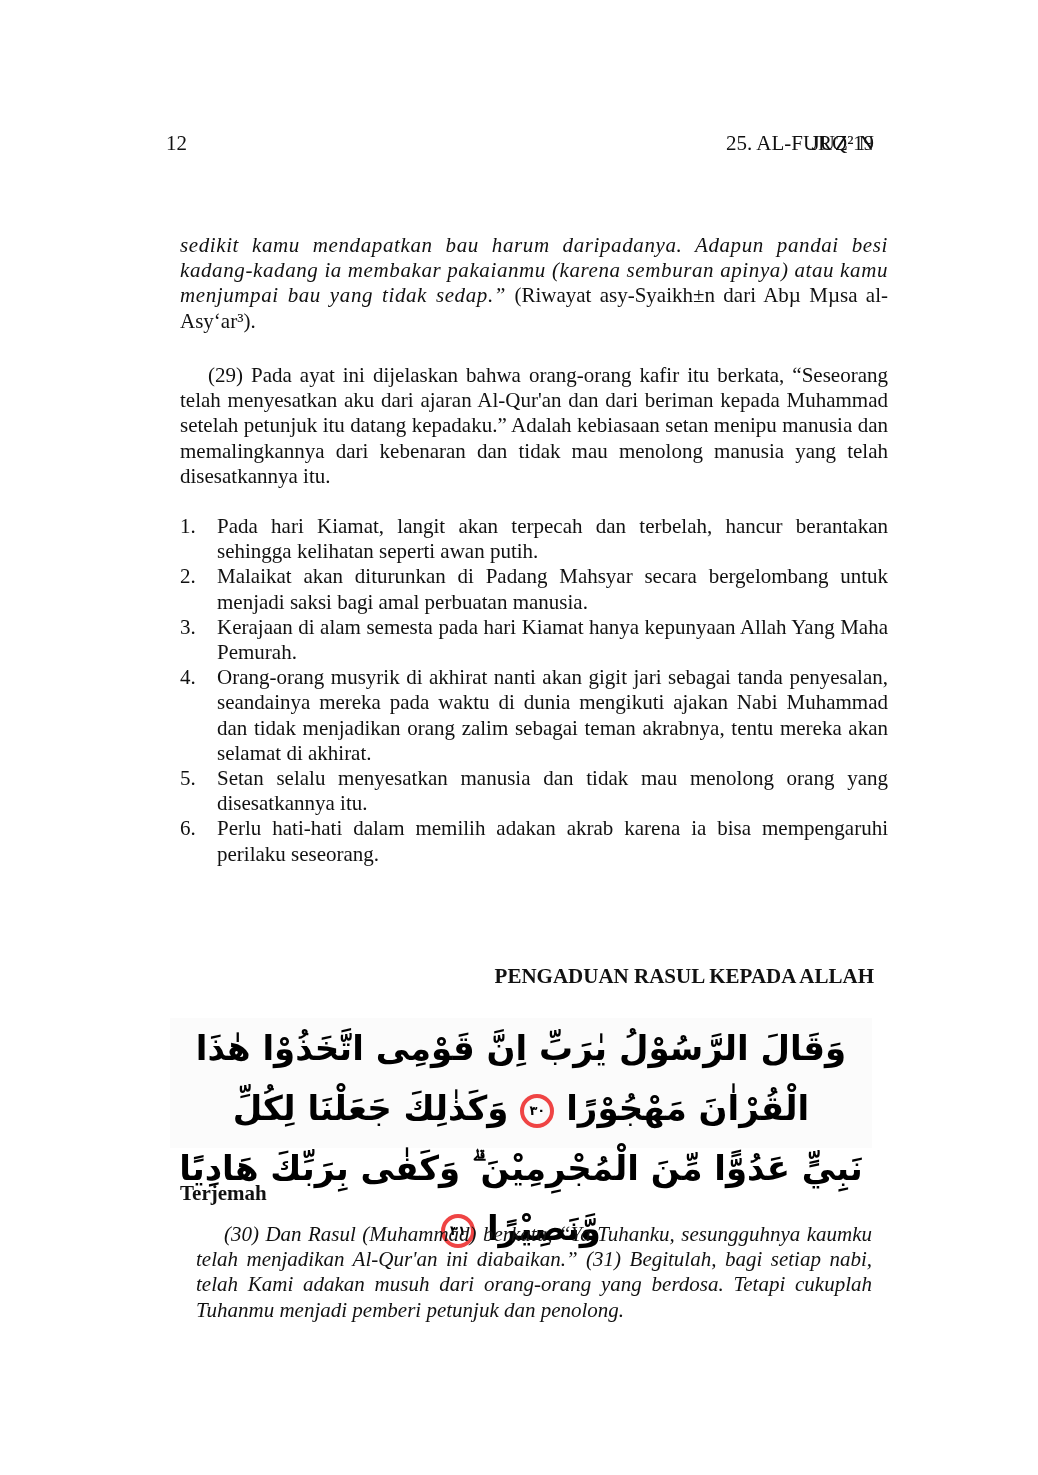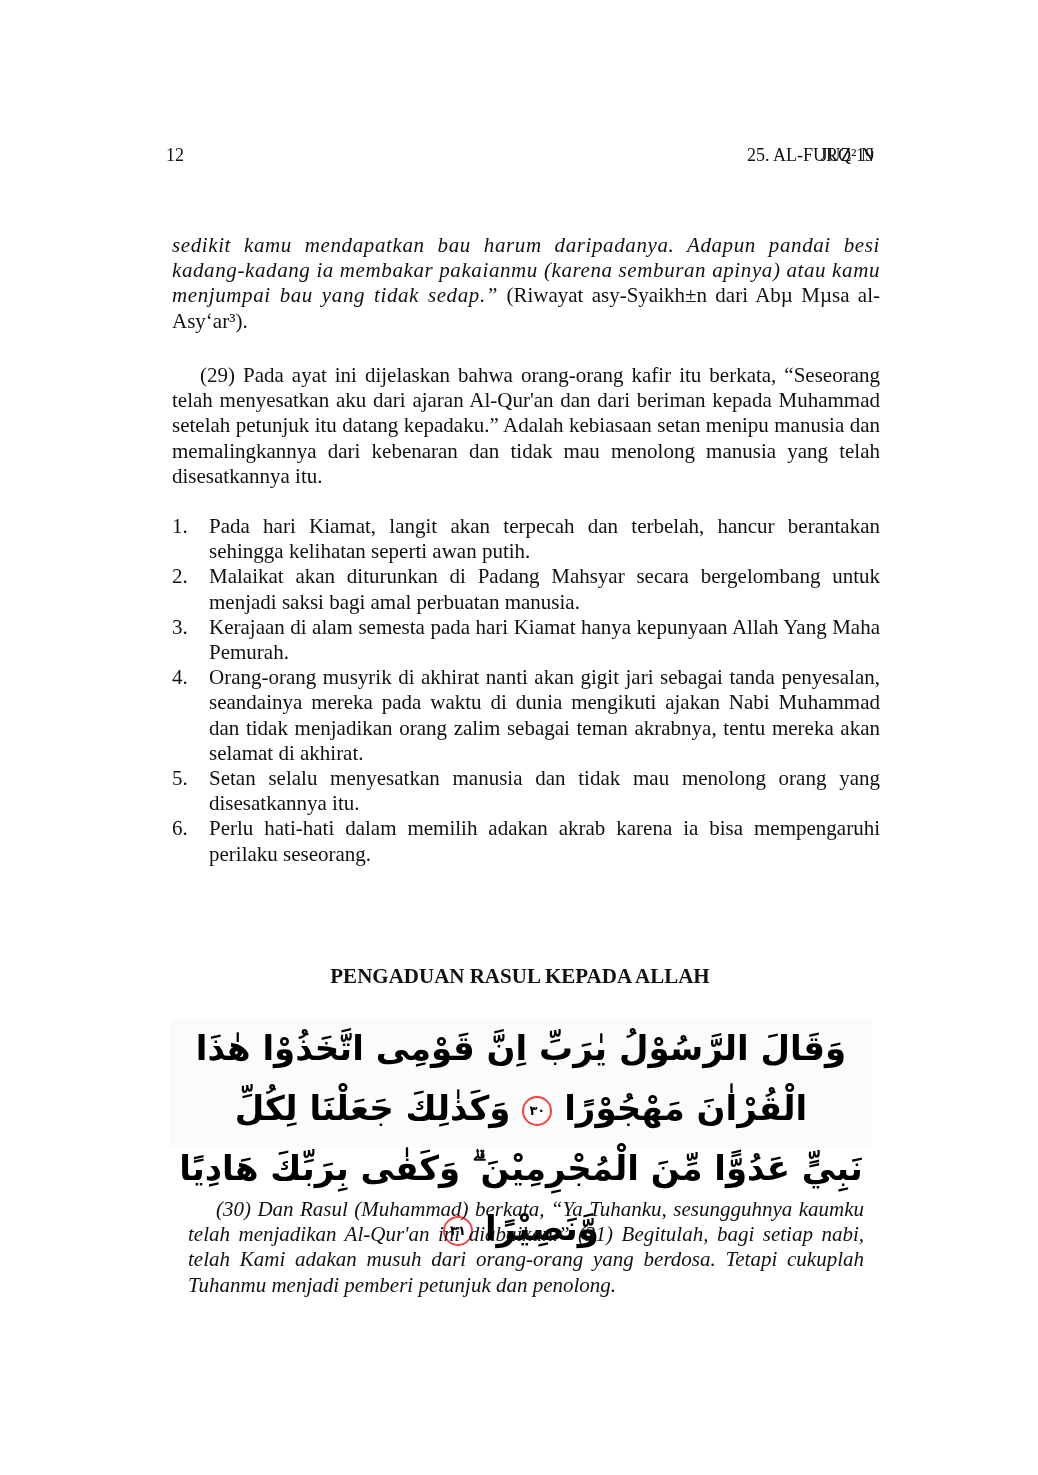--- a/index.html
+++ b/index.html
@@ -1,38 +1,38 @@
 <!DOCTYPE html>
 <html><head>
 <meta charset="utf-8">
 <style>
   html, body { margin: 0; padding: 0; background: #ffffff; }
   body { width: 1038px; height: 1475px; position: relative; overflow: hidden;
          font-family: "Liberation Serif", "DejaVu Serif", serif; color: #111; }
-  .header { position: absolute; top: 145px; left: 166px; width: 708px; height: 30px;
-            font-size: 18px; }
+  .header { position: absolute; top: 131px; left: 166px; width: 708px; height: 30px;
+            font-size: 21px; }
   .header .pn { position: absolute; left: 0; top: 0; }
   .header .title { position: absolute; left: 0; right: 0; text-align: right; top: 0; }
   .header .juz { position: absolute; right: 0; top: 0; }
-  .body { position: absolute; left: 172px; width: 708px; font-size: 21px; line-height: 25.2px;
+  .body { position: absolute; left: 180px; width: 708px; font-size: 21px; line-height: 25.2px;
           text-align: justify; }
   .p1 { top: 233px; }
   .p1 .it { font-style: italic; letter-spacing: 0.6px; }
   .p2 { top: 363px; text-indent: 28px; }
   .kes { top: 514px; }
   .kes h3 { margin: 0; font-size: 21px; font-weight: bold; line-height: 25px; }
   .kes ol { list-style: none; margin: 0; padding: 0; }
   .kes li { position: relative; padding-left: 37px; text-align: justify; }
   .kes li .num { position: absolute; left: 0; top: 0; }
-  .section-title { position: absolute; top: 964px; left: 166px; width: 708px; text-align: center;
+  .section-title { position: absolute; top: 964px; left: 166px; width: 708px; text-align: right;
                    font-weight: bold; font-size: 21px; }
   .arabic { position: absolute; top: 1018px; left: 170px; width: 702px; height: 130px;
             background: #fbfbfb; direction: rtl; text-align: center;
             font-family: "DejaVu Sans", sans-serif; font-weight: bold; font-size: 34px; line-height: 60px; color: #000; }
-  .arabic .ayah-mark { display: inline-block; width: 26px; height: 26px; border: 2px solid #ef4444; border-radius: 50%;
+  .arabic .ayah-mark { display: inline-block; width: 26px; height: 26px; border: 4px solid #ef4444; border-radius: 50%;
             font-size: 13px; line-height: 26px; text-align: center; vertical-align: middle; }
   .terj { top: 1181px; }
   .terj h3 { margin: 0; font-size: 21px; font-weight: bold; line-height: 25px; }
   .terj p { margin: 16px; font-style: italic; text-indent: 28px; }
 </style>
 </head>
 <body>
 
 <div class="header">
   <span class="pn">12</span>
@@ -65,14 +65,15 @@
     <span class="ayah-mark">٣٠</span>
     <span>وَكَذٰلِكَ جَعَلْنَا لِكُلِّ</span>
   </div>
   <div>
     <span>نَبِيٍّ عَدُوًّا مِّنَ الْمُجْرِمِيْنَ ۗ وَكَفٰى بِرَبِّكَ هَادِيًا وَّنَصِيْرًا</span>
     <span class="ayah-mark">٣١</span>
   </div>
 </div>
 
 <div class="body terj">
+  <h3>Terjemah</h3>
   <p>(30) Dan Rasul (Muhammad) berkata, “Ya Tuhanku, sesungguhnya kaumku telah menjadikan Al-Qur'an ini diabaikan.” (31) Begitulah, bagi setiap nabi, telah Kami adakan musuh dari orang-orang yang berdosa. Tetapi cukuplah Tuhanmu menjadi pemberi petunjuk dan penolong.</p>
 </div>
 
 </body></html>

